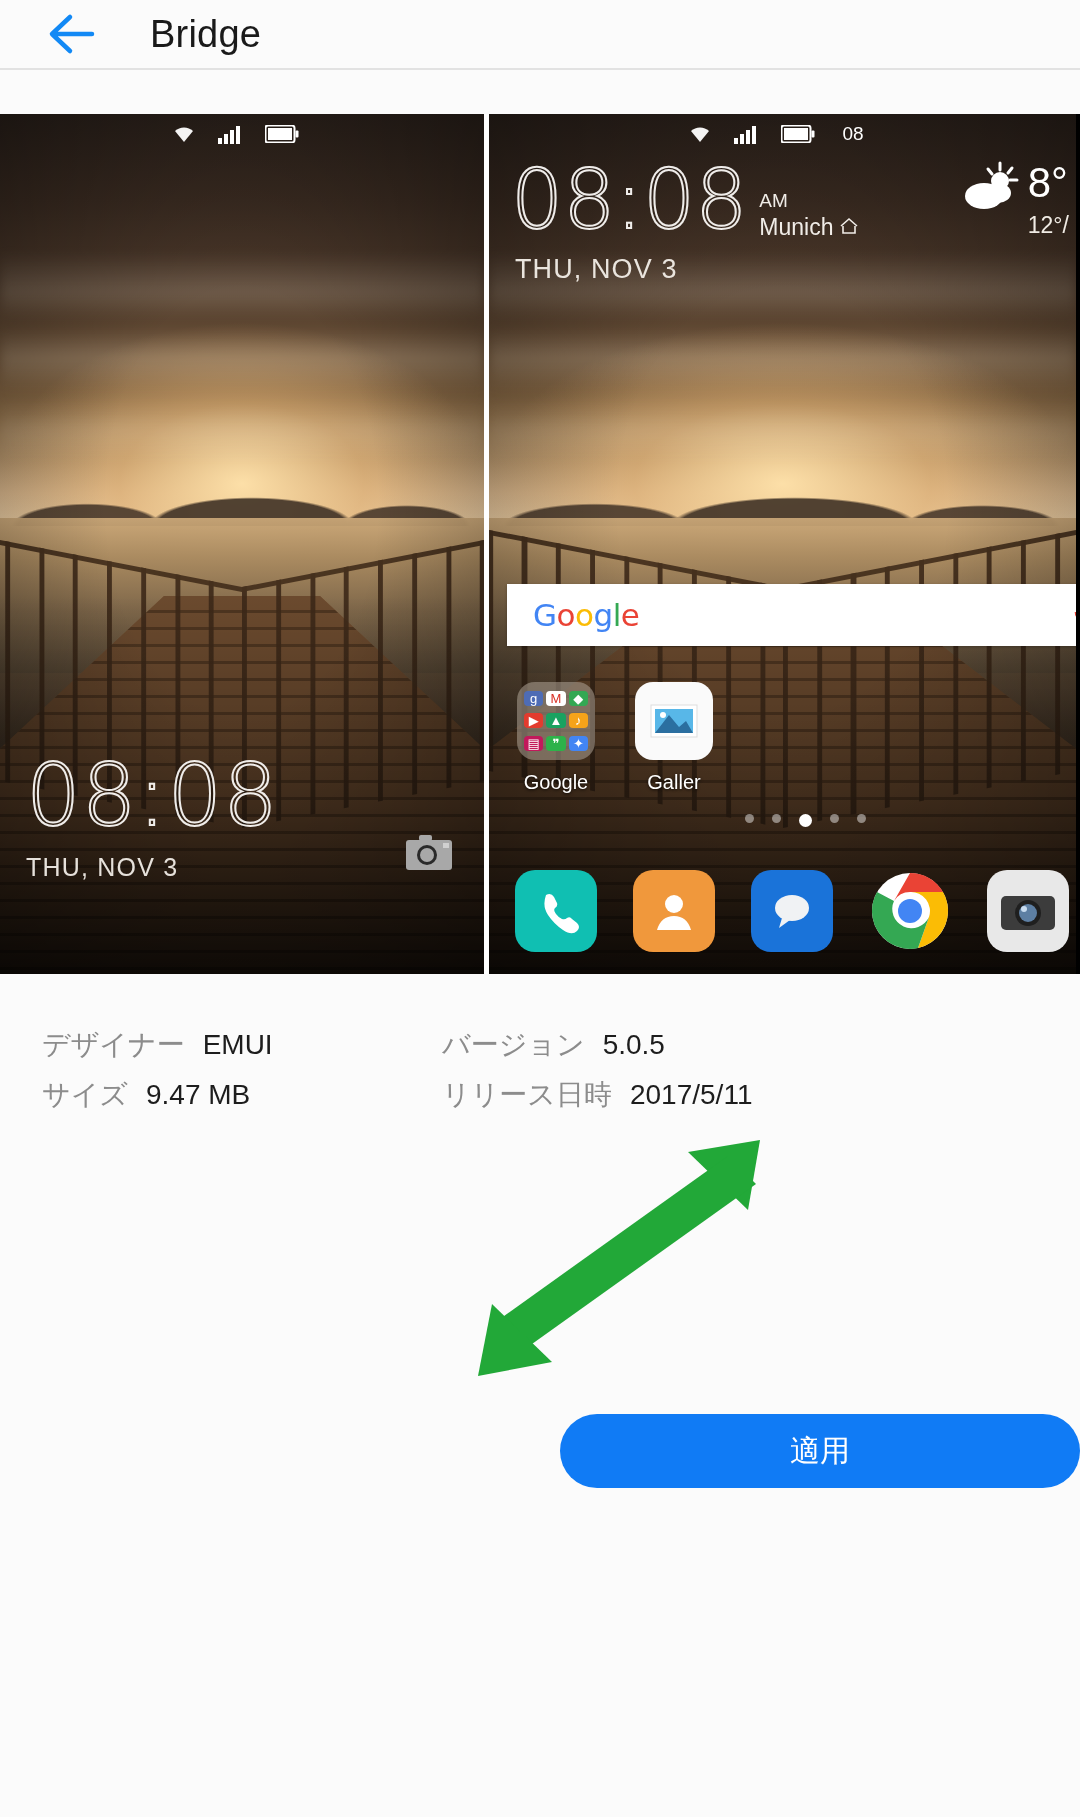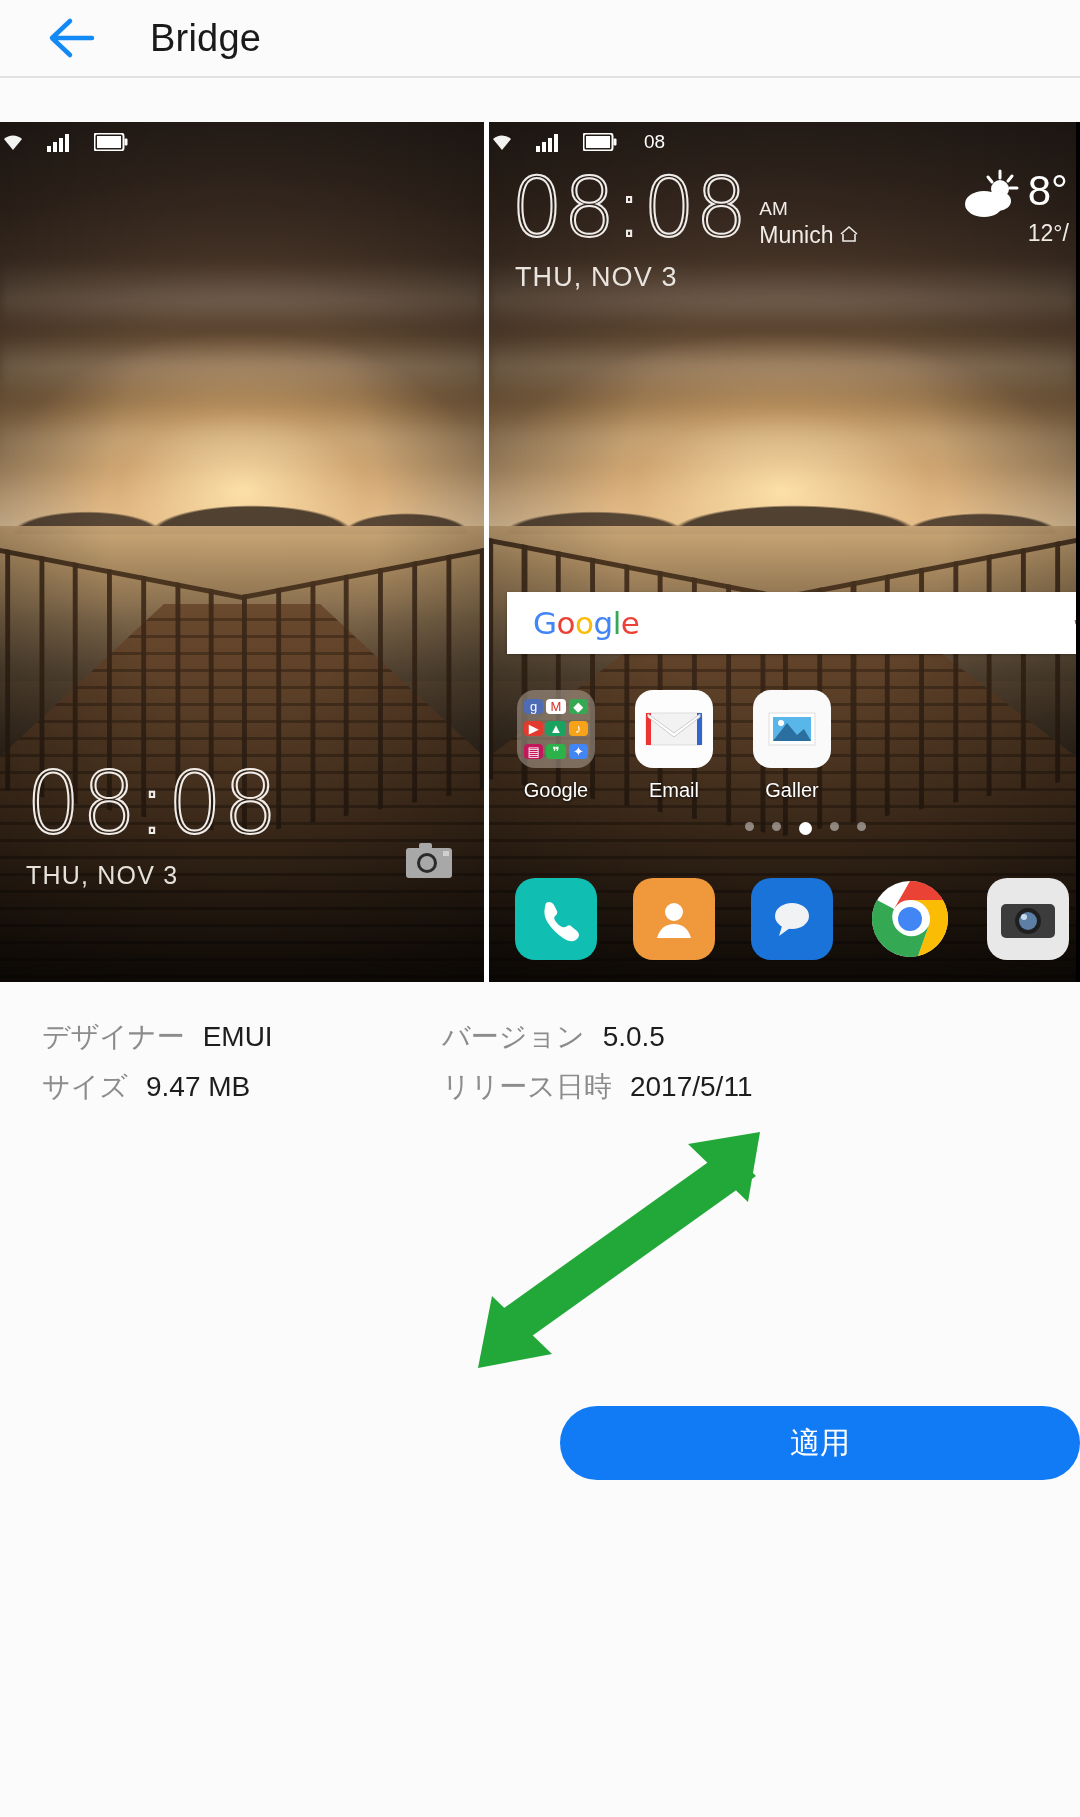--- a/index.html
+++ b/index.html
@@ -5,21 +5,21 @@
   * { box-sizing: border-box; margin: 0; padding: 0; }
   html, body {
     width: 1080px; height: 1817px;
     background: #fbfbfb;
     font-family: "Liberation Sans", "DejaVu Sans", sans-serif;
     overflow: hidden;
   }
 
   
   .appbar {
-    height: 76px;
+    height: 68px;
     background: #fbfbfb;
     display: flex;
     align-items: center;
     padding-left: 44px;
     position: relative;
     text-align: center;
   }
   .back-btn {
     width: 58px; height: 58px;
     display: flex; align-items: center; justify-content: center;
@@ -133,21 +133,21 @@
   .rail.right { right: -6%; width: 56%; transform: skewY(-11deg); transform-origin: left bottom; }
   .vignette {
     position: absolute; inset: 0;
     background: radial-gradient(ellipse 80% 70% at 50% 45%, rgba(0,0,0,0) 35%, rgba(0,0,0,.45) 100%);
   }
 
   
   .statusbar {
     position: absolute; top: 0; left: 0; right: 0;
     height: 40px;
-    display: flex; align-items: center; justify-content: flex-start;
+    display: flex; align-items: center; justify-content: center;
     gap: 21px;
     padding-right: 14px;
     z-index: 5;
   }
   .sb-wifi, .sb-sig, .sb-batt { display: block; }
   .sb-time { color:#fff; font-size:19px; margin-left:6px; }
 
   
   .lock-clock {
     position: absolute; left: 26px; bottom: 92px;
@@ -247,21 +247,21 @@
 
   .dock {
     position: absolute; left: 8px; right: -40px; bottom: 22px;
     display: flex; z-index: 4;
   }
   .dock .app-ico { width: 82px; height: 82px; border-radius: 20px; }
   .dock .app { width: 118px; }
 
   
   .info {
-    padding: 36px 0 0 0;
+    padding: 52px 0 0 0;
     background: #fbfbfb;
   }
   .info-grid {
     display: grid;
     grid-template-columns: 400px 1fr;
     row-gap: 12px;
     padding-left: 42px;
   }
   .info-cell { font-size: 28px; white-space: nowrap; }
   .info-key { color: #8c8c8c; }
@@ -448,31 +448,20 @@
           <div class="fi" style="background:#1aa260">▲</div>
           <div class="fi" style="background:#f6a31a">♪</div>
           <div class="fi" style="background:#c2185b">▤</div>
           <div class="fi" style="background:#2db24a">❞</div>
           <div class="fi" style="background:#4285f4">✦</div>
         </div>
         <div class="app-label">Google</div>
       </div>
 
 
-      <div class="app">
-        <div class="app-ico" style="background:#fdfdfd">
-          <svg width="60" height="44" viewBox="0 0 60 44">
-            <rect x="2" y="6" width="56" height="32" rx="2" fill="#f2f2f2" stroke="#ddd"></rect>
-            <rect x="2" y="6" width="5" height="32" fill="#e33"></rect>
-            <rect x="53" y="6" width="5" height="32" fill="#36c"></rect>
-            <path d="M4 7 L30 26 L56 7 L56 10 L30 30 L4 10 Z" fill="#fff" stroke="#ccc"></path>
-          </svg>
-        </div>
-        <div class="app-label">Email</div>
-      </div>
 
 
       <div class="app">
         <div class="app-ico" style="background:#fafafa">
           <svg width="58" height="48" viewBox="0 0 58 48">
             <rect x="6" y="8" width="46" height="32" fill="#fff" stroke="#ddd"></rect>
             <rect x="10" y="12" width="38" height="24" fill="#58b7e8"></rect>
             <path d="M10 36 L24 18 L34 30 L41 24 L48 36 Z" fill="#2b6fa0"></path>
             <circle cx="18" cy="18" r="3" fill="#fff"></circle>
           </svg>

